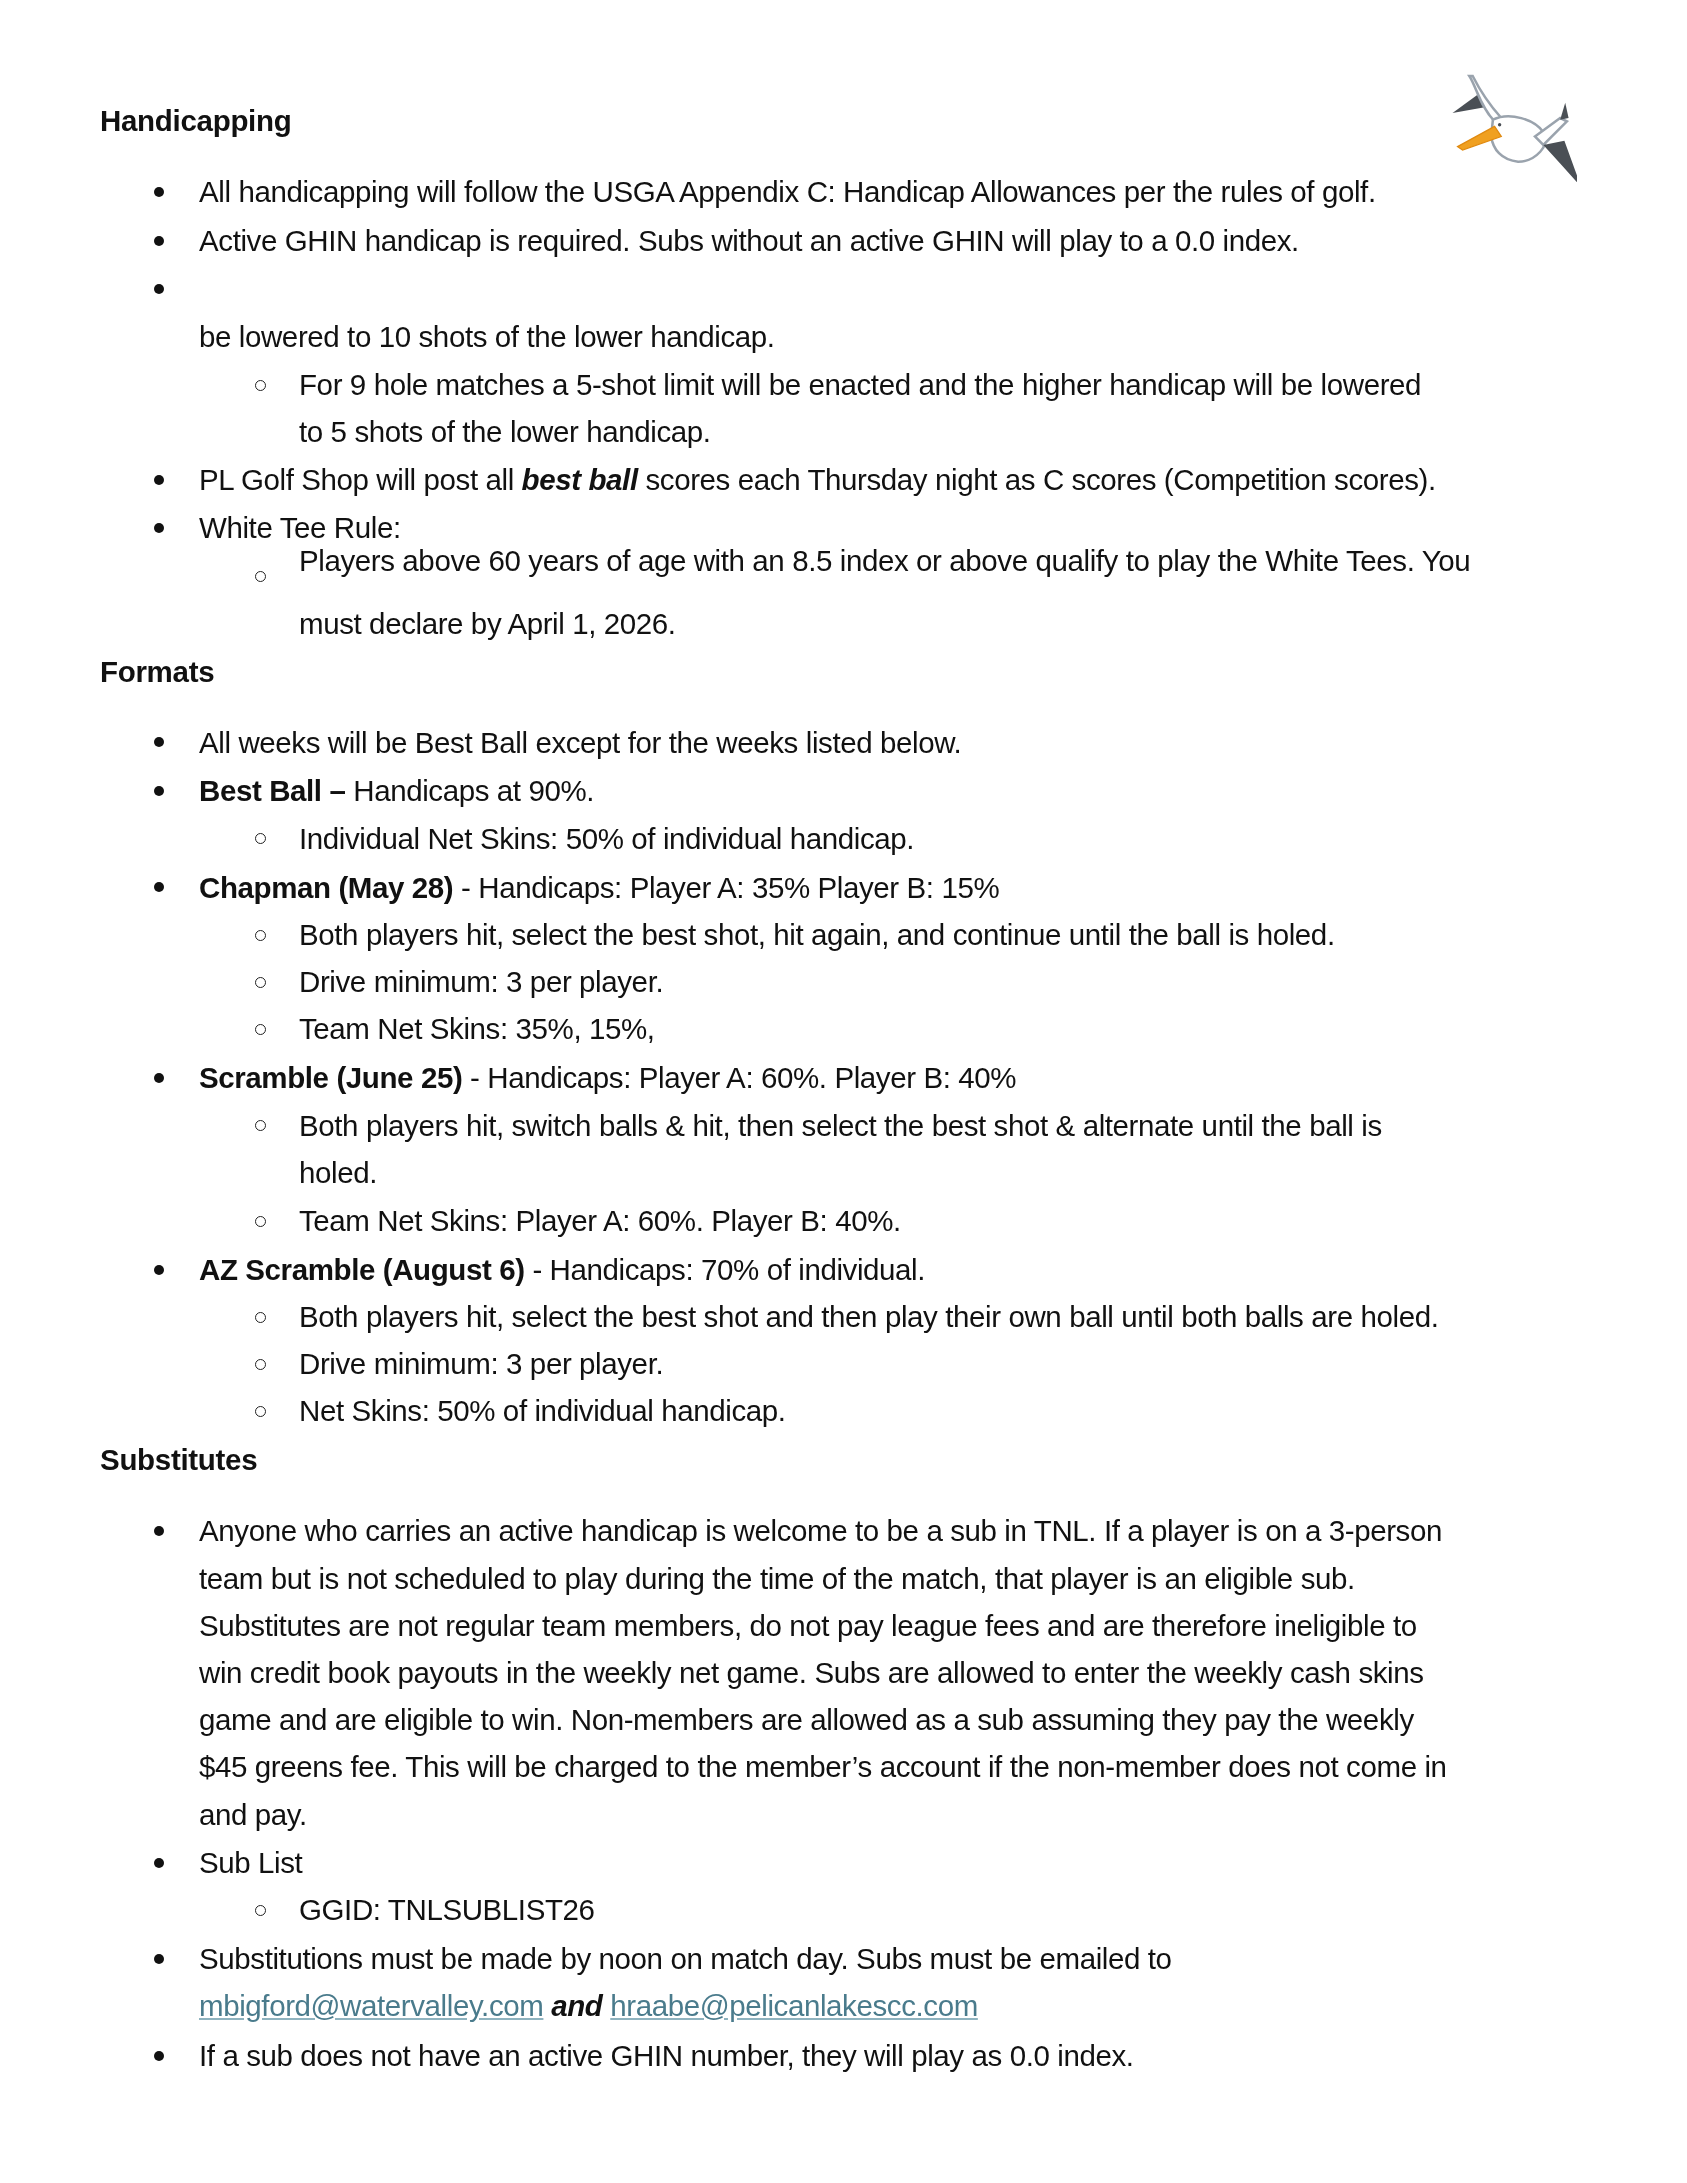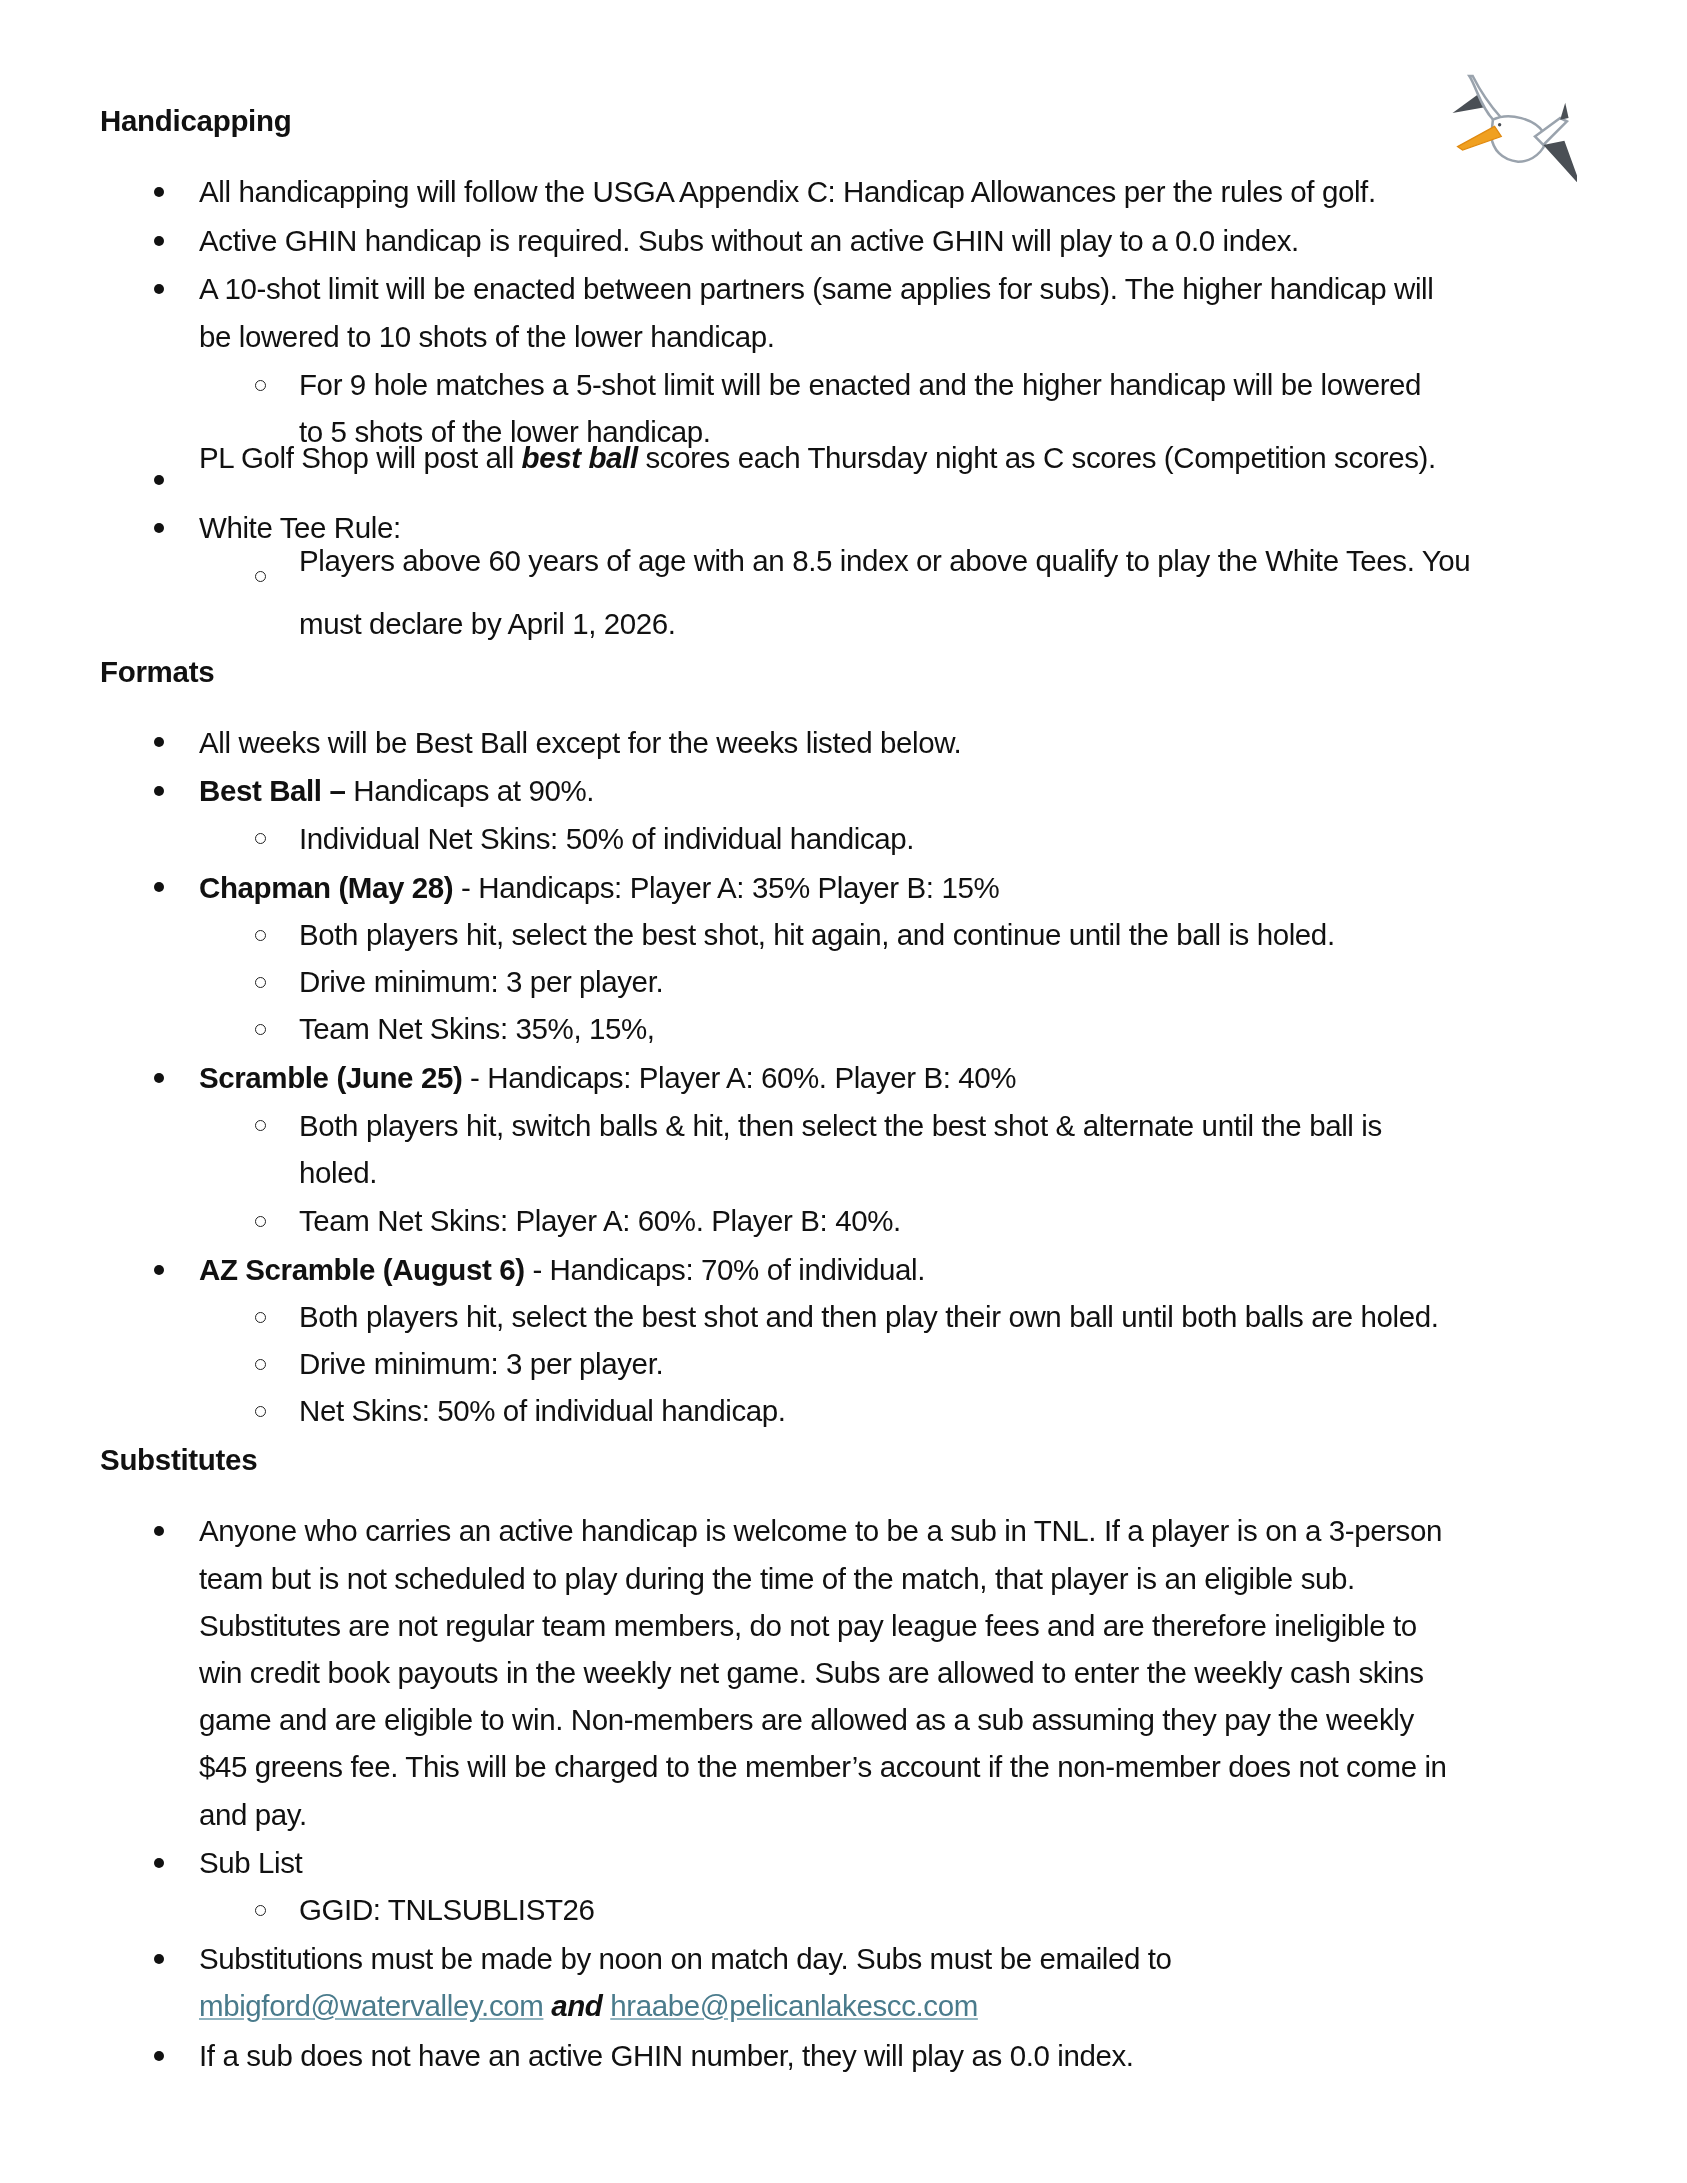--- a/index.html
+++ b/index.html
@@ -75,29 +75,28 @@
 
   <div class="heading" style="top:104px;">Handicapping</div>
 
   <div class="bullet-dot" style="left:154px; top:187px;"></div>
   <div class="line l1" style="top:175px;">All handicapping will follow the USGA Appendix C: Handicap Allowances per the rules of golf.</div>
 
   <div class="bullet-dot" style="left:154px; top:236px;"></div>
   <div class="line l1" style="top:224px;">Active GHIN handicap is required. Subs without an active GHIN will play to a 0.0 index.</div>
 
   <div class="bullet-dot" style="left:154px; top:284px;"></div>
-  <div class="line l1" style="top:272px;">A 10-shot limit will be enacted between partners (same applies for subs). The higher handicap will</div>
   <div class="line l1" style="top:320px;">be lowered to 10 shots of the lower handicap.</div>
 
   <div class="bullet-circle" style="left:255px; top:380px;"></div>
   <div class="line l2" style="top:368px;">For 9 hole matches a 5-shot limit will be enacted and the higher handicap will be lowered</div>
   <div class="line l2" style="top:415px;">to 5 shots of the lower handicap.</div>
 
   <div class="bullet-dot" style="left:154px; top:475px;"></div>
-  <div class="line l1" style="top:441px;"><span>PL Golf Shop will post all </span><span class="bi">best ball</span><span> scores each Thursday night as C scores (Competition scores).</span></div>
+  <div class="line l1" style="top:463px;"><span>PL Golf Shop will post all </span><span class="bi">best ball</span><span> scores each Thursday night as C scores (Competition scores).</span></div>
 
   <div class="bullet-dot" style="left:154px; top:523px;"></div>
   <div class="line l1" style="top:511px;">White Tee Rule:</div>
 
   <div class="bullet-circle" style="left:255px; top:571px;"></div>
   <div class="line l2" style="top:544px;">Players above 60 years of age with an 8.5 index or above qualify to play the White Tees. You</div>
   <div class="line l2" style="top:607px;">must declare by April 1, 2026.</div>
 
   <div class="heading" style="top:655px;">Formats</div>
 

